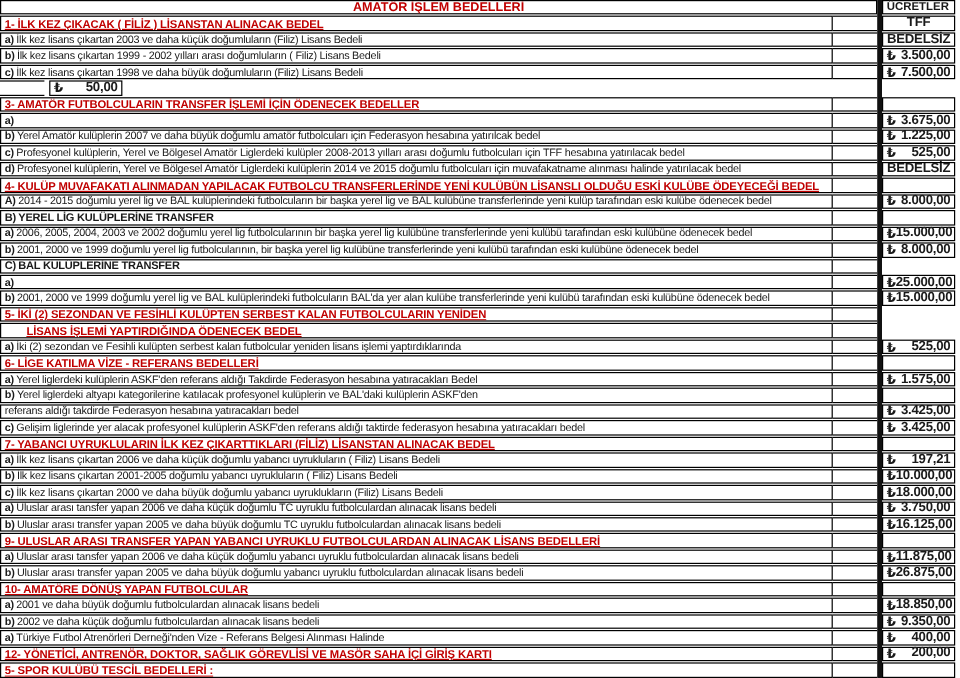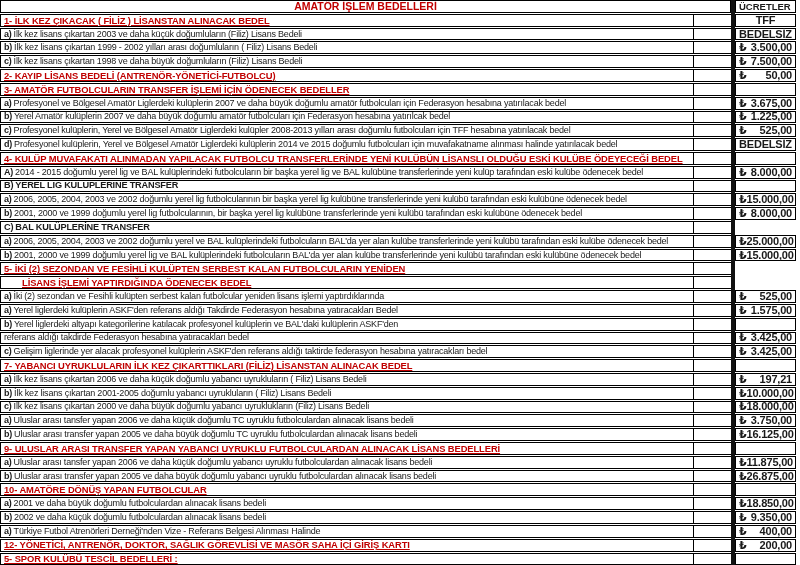--- a/index.html
+++ b/index.html
@@ -108,42 +108,37 @@
       <span class="prefix">c)</span>
       <span class="txt">İlk kez lisans çıkartan 1998 ve daha büyük doğumluların (Filiz) Lisans Bedeli</span>
     </div>
     <div class="cell-spacer"></div>
     <div class="cell-fee">
         <span class="cur">₺</span>
         <span class="amt">7.500,00</span>
       </div>
   </div>
     <div class="row section">
-    <div class="cell-main">
-
-      <span class="txt">2- KAYIP LİSANS BEDELİ (ANTRENÖR-YÖNETİCİ-FUTBOLCU)</span>
-    </div>
     <div class="cell-spacer"></div>
     <div class="cell-fee">
         <span class="cur">₺</span>
         <span class="amt">50,00</span>
       </div>
   </div>
     <div class="row section">
     <div class="cell-main">
 
       <span class="txt">3- AMATÖR FUTBOLCULARIN TRANSFER İŞLEMİ İÇİN ÖDENECEK BEDELLER</span>
     </div>
     <div class="cell-spacer"></div>
     <div class="cell-fee"></div>
   </div>
     <div class="row item">
     <div class="cell-main">
       <span class="prefix">a)</span>
-      <span class="txt">Profesyonel ve Bölgesel Amatör Liglerdeki kulüplerin 2007 ve daha büyük doğumlu amatör futbolcuları için Federasyon hesabına yatırılacak bedel</span>
     </div>
     <div class="cell-spacer"></div>
     <div class="cell-fee">
         <span class="cur">₺</span>
         <span class="amt">3.675,00</span>
       </div>
   </div>
     <div class="row item">
     <div class="cell-main">
       <span class="prefix">b)</span>
@@ -229,21 +224,20 @@
     <div class="cell-main">
       <span class="prefix">C)</span>
       <span class="txt">BAL KULÜPLERİNE TRANSFER</span>
     </div>
     <div class="cell-spacer"></div>
     <div class="cell-fee noline"></div>
   </div>
     <div class="row item">
     <div class="cell-main">
       <span class="prefix">a)</span>
-      <span class="txt">2006, 2005, 2004, 2003 ve 2002 doğumlu yerel ve BAL kulüplerindeki futbolcuların BAL'da yer alan kulübe transferlerinde yeni kulübü tarafından eski kulübe ödenecek bedel</span>
     </div>
     <div class="cell-spacer"></div>
     <div class="cell-fee">
         <span class="cur">₺</span>
         <span class="amt">25.000,00</span>
       </div>
   </div>
     <div class="row item">
     <div class="cell-main">
       <span class="prefix">b)</span>
@@ -274,20 +268,28 @@
     <div class="row item">
     <div class="cell-main">
       <span class="prefix">a)</span>
       <span class="txt">İki (2) sezondan ve Fesihli kulüpten serbest kalan futbolcular yeniden lisans işlemi yaptırdıklarında</span>
     </div>
     <div class="cell-spacer"></div>
     <div class="cell-fee">
         <span class="cur">₺</span>
         <span class="amt">525,00</span>
       </div>
+  </div>
+    <div class="row section">
+    <div class="cell-main">
+
+      <span class="txt">6- LİGE KATILMA VİZE - REFERANS BEDELLERİ</span>
+    </div>
+    <div class="cell-spacer"></div>
+    <div class="cell-fee"></div>
   </div>
     <div class="row item">
     <div class="cell-main">
       <span class="prefix">a)</span>
       <span class="txt">Yerel liglerdeki kulüplerin ASKF'den referans aldığı Takdirde Federasyon hesabına yatıracakları Bedel</span>
     </div>
     <div class="cell-spacer"></div>
     <div class="cell-fee">
         <span class="cur">₺</span>
         <span class="amt">1.575,00</span>

